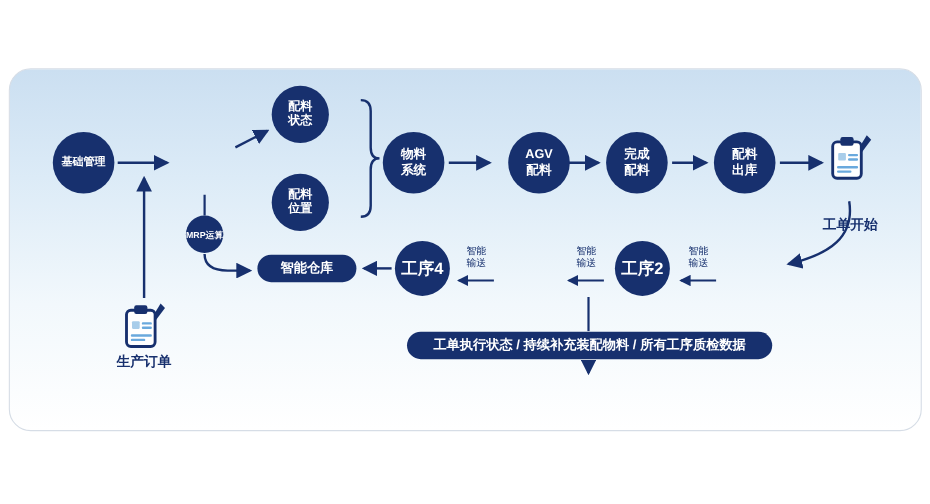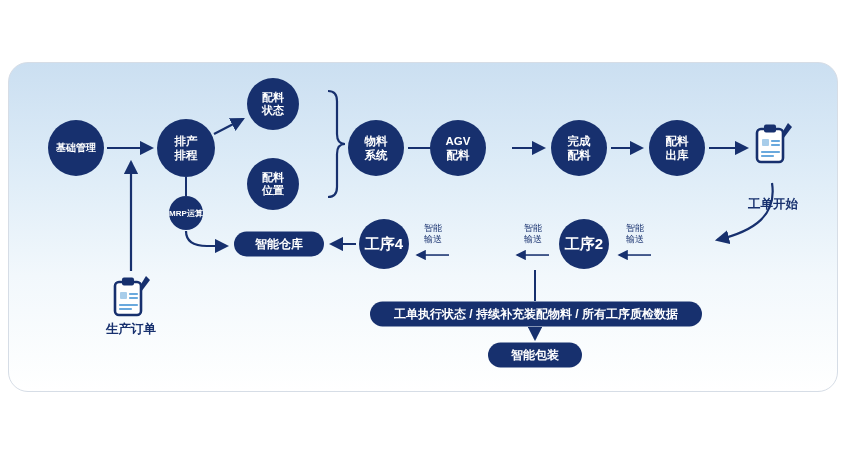--- a/index.html
+++ b/index.html
@@ -70,41 +70,37 @@
     <path d="M 526 265 L 526 276" stroke="#17306e" stroke-width="2.2" fill="none" marker-end="url(#arr)"></path>
 
     <use href="#clipboard-icon" x="744" y="58"></use>
     <use href="#clipboard-icon" x="102" y="211"></use>
   </svg>
 
   <div class="node n56" style="left:67px; top:85px;align-items:center;">
     <span style="font-size:10px;">基础管理</span>
   </div>
 
-  <div class="node n58" style="left:177px; top:85px;">
-    <span>排产</span>
-    <span>排程</span>
-  </div>
 
   <div class="node n52" style="left:264px; top:41px;">
     <span>配料</span>
     <span>状态</span>
   </div>
 
   <div class="node n52" style="left:264px; top:121px;">
     <span>配料</span>
     <span>位置</span>
   </div>
 
   <div class="node n56" style="left:367px; top:85px;">
     <span>物料</span>
     <span>系统</span>
   </div>
 
-  <div class="node n56" style="left:449px; top:85px;">
+  <div class="node n56" style="left:481px; top:85px;">
     <span>AGV</span>
     <span>配料</span>
   </div>
 
   <div class="node n56" style="left:570px; top:85px;">
     <span>完成</span>
     <span>配料</span>
   </div>
 
   <div class="node n56" style="left:668px; top:85px;">
@@ -122,23 +118,20 @@
   <div class="node n50" style="left:575px; top:181px;">
     <span>工序2</span>
   </div>
 
   <div class="pill" style="left:270px; top:181px; width:90px;">
     <span>智能仓库</span>
   </div>
   <div class="pill" style="left:527px; top:251px; width:332px;">
     <span>工单执行状态 / 持续补充装配物料 / 所有工序质检数据</span>
   </div>
-  <div class="pill" style="left:526px; top:292px; width:94px;">
-    <span>智能包装</span>
-  </div>
 
   <div class="conv" style="left:626px; top:160px;">
     <span>智能</span><br>
     <span>输送</span>
   </div>
   <div class="conv" style="left:524px; top:160px;">
     <span>智能</span><br>
     <span>输送</span>
   </div>
   <div class="conv" style="left:424px; top:160px;">

